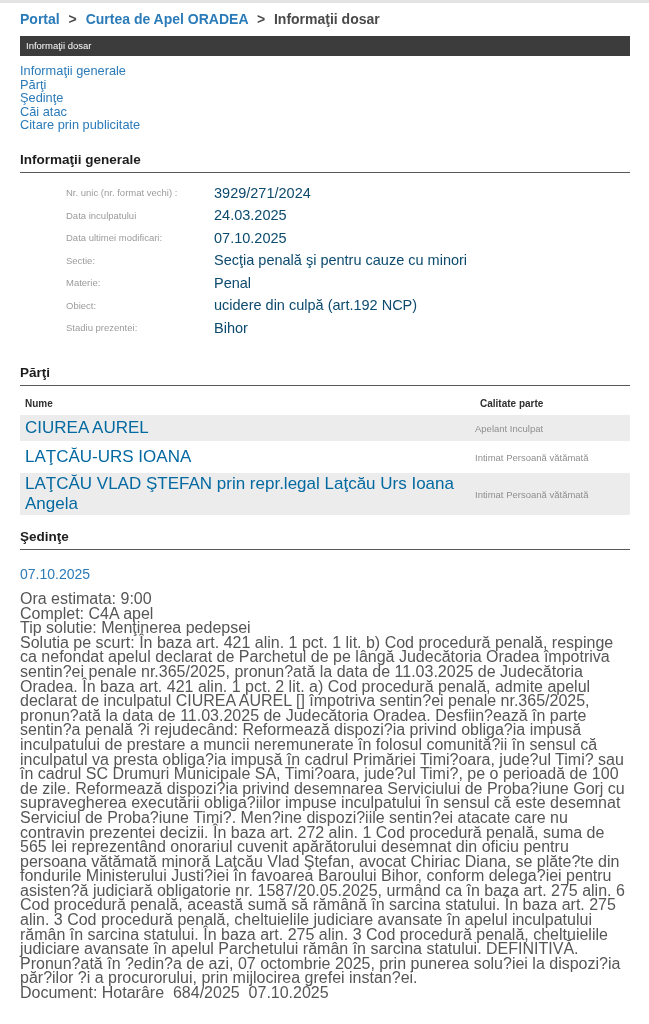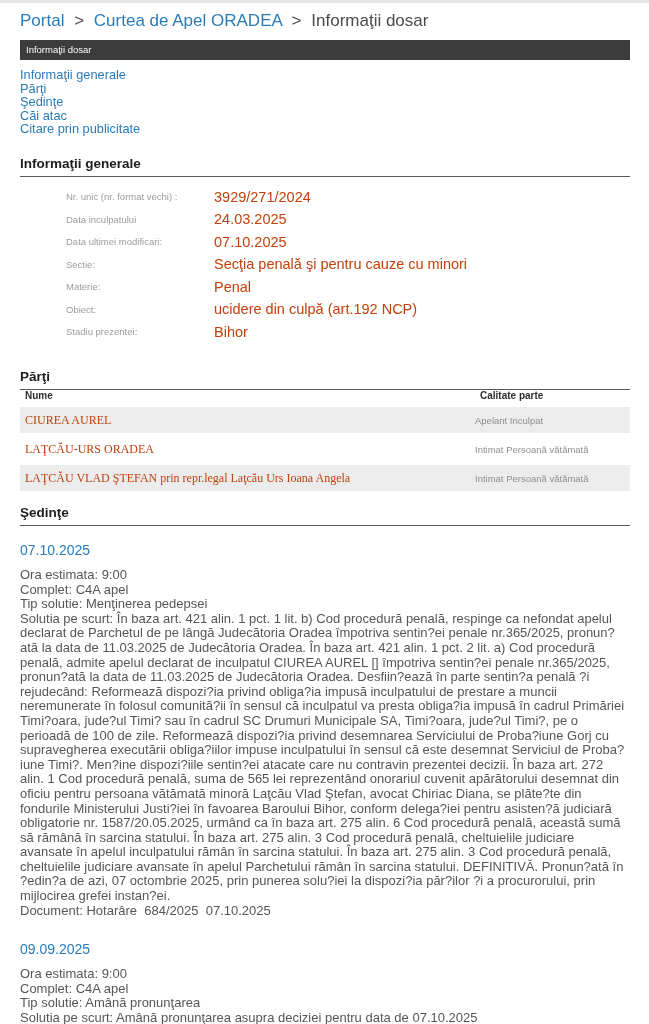--- a/index.html
+++ b/index.html
@@ -5,21 +5,21 @@
   html,body{margin:0;padding:0;background:#fff;}
   body{
     width:649px;height:1024px;overflow:hidden;
     font-family:"Liberation Sans","DejaVu Sans",sans-serif;
     color:#4c4c4c;border-top:3px solid #e4e4e4;box-sizing:border-box;
   }
   .page{padding:8px 19px 28px 20px;}
   a{cursor:pointer;}
 
   
-  .breadcrumb{font-size:17px;color:#4a4a4a;}
+  .breadcrumb{font-size:14px;color:#4a4a4a;font-weight:bold;}
   .breadcrumb a{color:#2b7bb9;text-decoration:none;}
   .breadcrumb .sep{margin:0 5px;color:#4a4a4a;}
   .breadcrumb .current{color:#4a4a4a;}
 
   
   .titlebar{margin-top:9px;background:#3c3c3c;color:#fdfdfd;font-size:9.5px;
     padding:4px 6px 5px 6px;}
 
   
   .nav{margin-top:8px;}
@@ -30,39 +30,39 @@
   .section-h{margin:0;font-size:13.5px;font-weight:bold;color:#1d1d1d;
     border-bottom:1px solid #585858;padding-bottom:5px;}
   .h-general{margin-top:20px;}
   .h-parties{margin-top:26px;}
   .h-hearings{margin-top:14px;}
 
   
   .fields{margin-top:9px;}
   .field-row{display:flex;align-items:center;height:22.5px;margin-left:46px;}
   .field-label{width:148px;flex:none;font-size:9.5px;color:#9b9b9b;}
-  .field-value{font-size:14.5px;color:#c2410c;white-space:nowrap;}
+  .field-value{font-size:14.5px;color:#0c4a6e;white-space:nowrap;}
 
   
-  .table{}
+  .table{margin-top:12px;}
   .thead{display:flex;font-size:10px;font-weight:bold;color:#2f2f2f;
     padding:0 0 6px 5px;}
   .col-name{width:455px;flex:none;}
   .party-row{display:flex;align-items:center;min-height:24px;margin-bottom:3px;
     padding:1px 0 1px 5px;}
   .party-row.shade{background:#ececec;}
-  .party-name{width:450px;flex:none;font-size:12px;color:#c2410c;font-family:Liberation Serif, serif;}
+  .party-name{width:450px;flex:none;font-size:17px;color:#0369a1;}
   .party-role{font-size:9.5px;color:#8f8f8f;}
 
   
   .session{margin-top:15px;}
   .session + .session{margin-top:22px;}
   .session-date{display:inline-block;color:#2b7bb9;font-size:14px;
     text-decoration:none;}
-  .session-lines{margin-top:9px;font-size:13px;line-height:14.6px;
+  .session-lines{margin-top:9px;font-size:16px;line-height:14.6px;
     color:#565656;}
   .hline{white-space:pre-wrap;}
 </style>
 </head>
 <body>
 
 <div class="page">
 
   <div class="breadcrumb">
     <a>Portal</a>
@@ -122,21 +122,21 @@
   <div class="table">
     <div class="thead">
       <span class="col-name">Nume</span>
       <span>Calitate parte</span>
     </div>
     <div class="party-row shade">
       <span class="party-name">CIUREA AUREL</span>
       <span class="party-role">Apelant Inculpat</span>
     </div>
     <div class="party-row">
-      <span class="party-name">LAŢCĂU-URS ORADEA</span>
+      <span class="party-name">LAŢCĂU-URS IOANA</span>
       <span class="party-role">Intimat Persoană vătămată</span>
     </div>
     <div class="party-row shade">
       <span class="party-name">LAŢCĂU VLAD ŞTEFAN prin repr.legal Laţcău Urs Ioana Angela</span>
       <span class="party-role">Intimat Persoană vătămată</span>
     </div>
   </div>
 
   <h2 class="section-h h-hearings">Şedinţe</h2>
 

